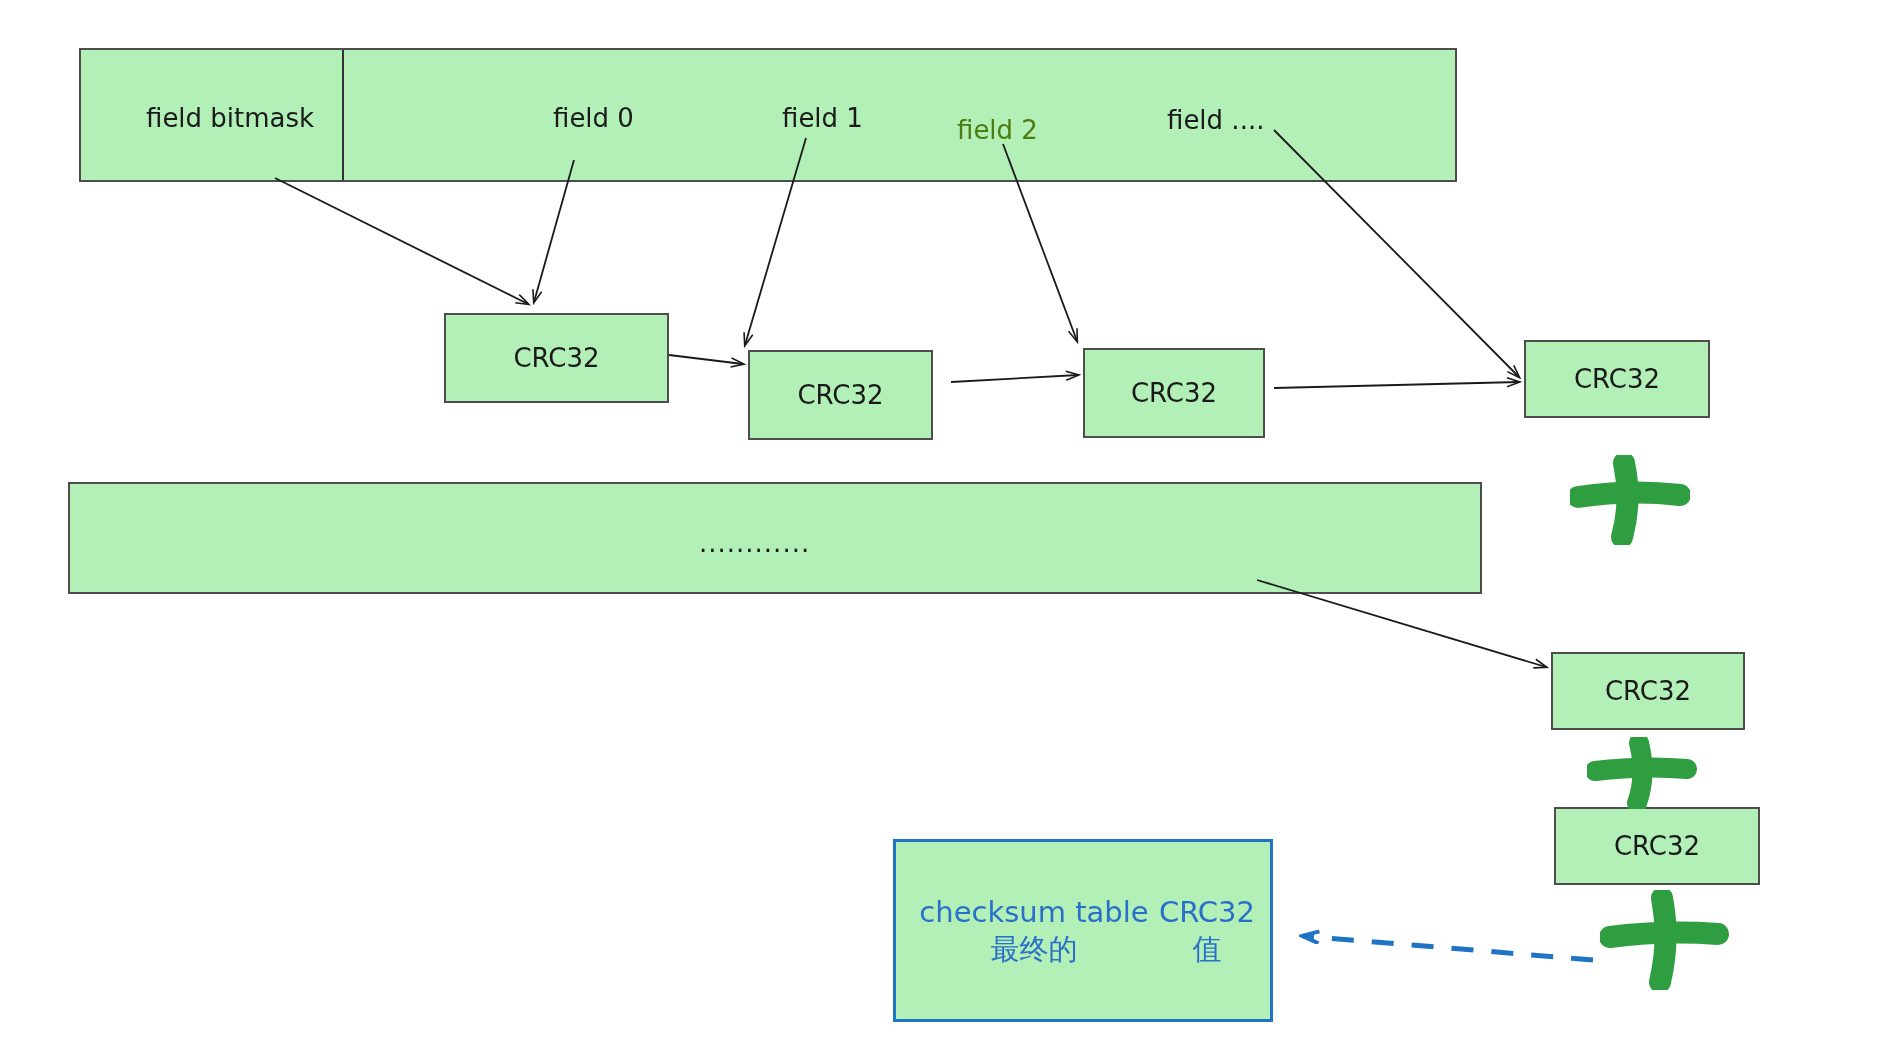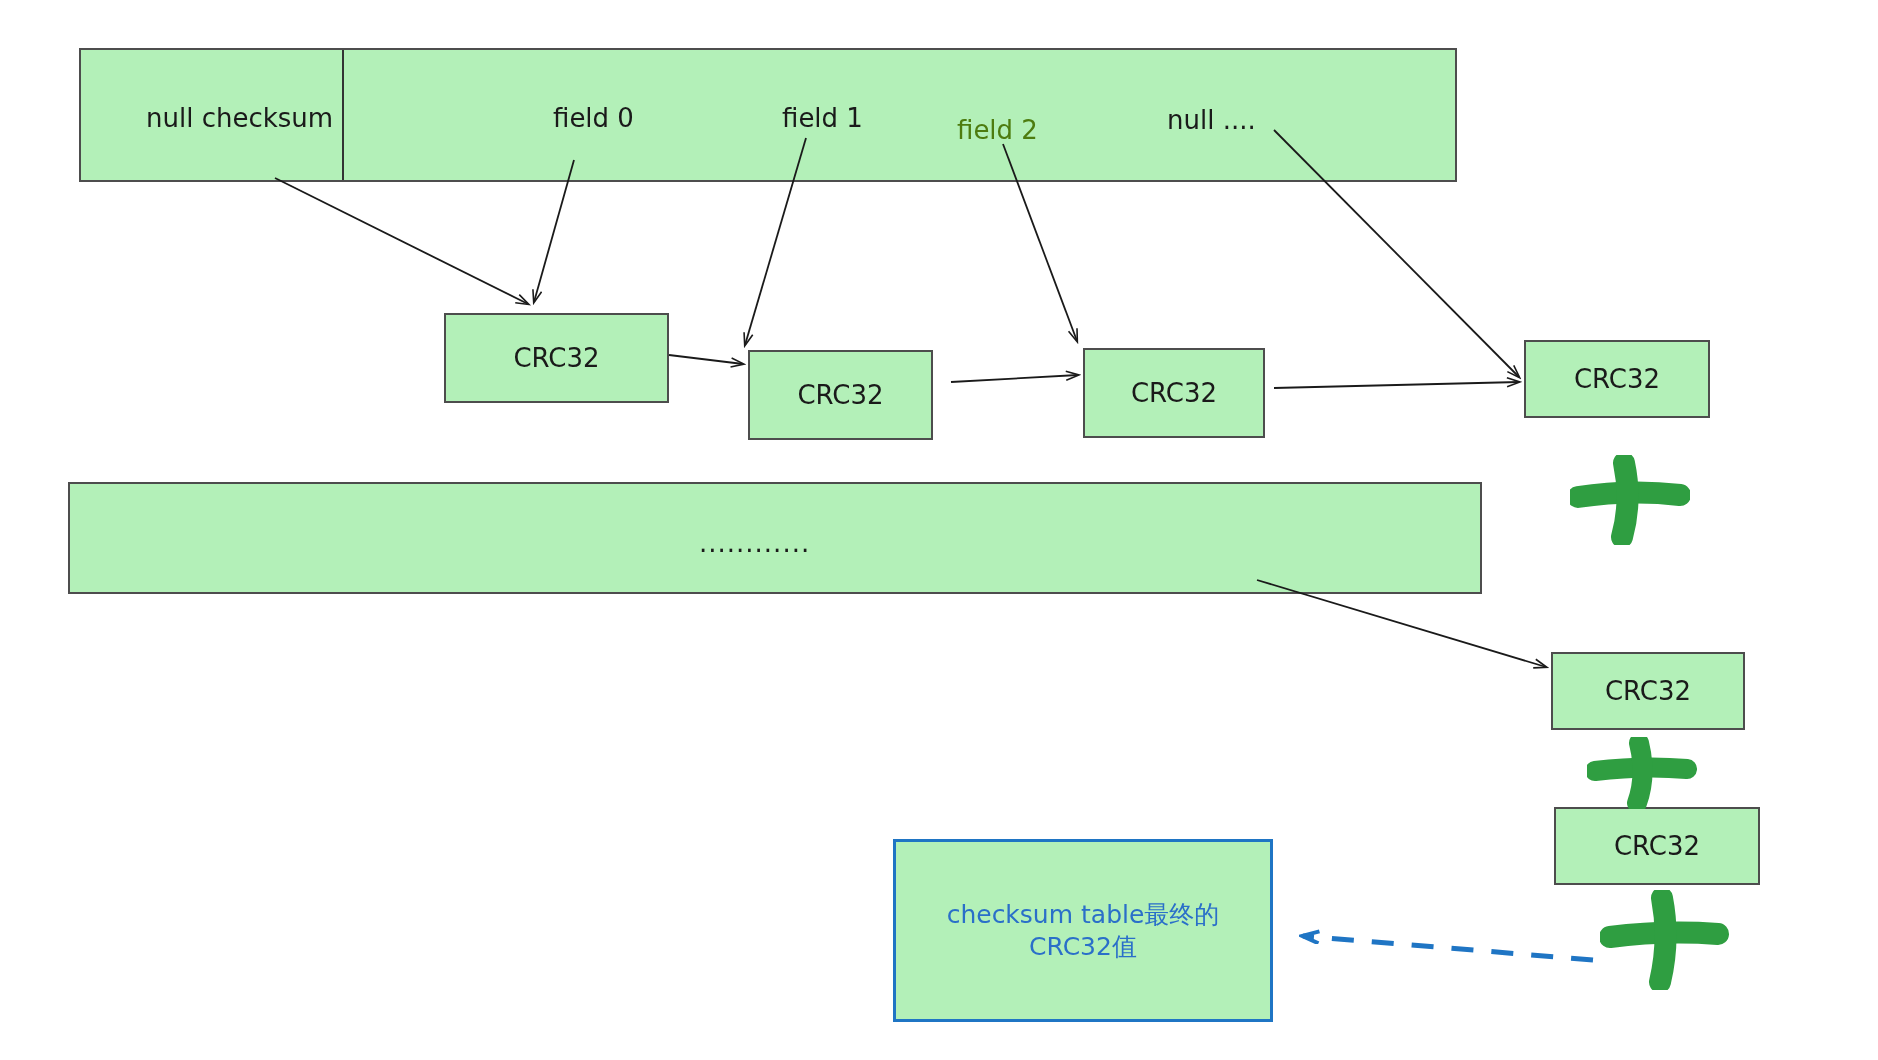--- a/index.html
+++ b/index.html
@@ -35,22 +35,21 @@
     font-size: 26px;
   }
   .divider {
     position: absolute;
     background: #333333;
     width: 2px;
   }
   .final-node {
     border: 3px solid #1f75c4;
     color: #2a6fc9;
-    font-size: 25px;
-    flex-direction: column;
+    font-size: 29px;
     padding: 0 14px;
   }
   .final-node span {
     display: block;
   }
   svg.overlay {
     position: absolute;
     left: 0;
     top: 0;
     width: 1878px;
@@ -69,25 +68,25 @@
 </style>
 </head>
 <body>
 
 <div id="canvas">
 
   <div class="node rowbar" style="left:79px; top:48px; width:1378px; height:134px; justify-content:flex-start; align-items:flex-start;">
   </div>
   <div class="divider" style="left:342px; top:50px; height:130px;"></div>
 
-  <div class="seg-label" style="position:absolute; left:146px; top:103px; font-size:26px; color:#1a1a1a;">null checksum</div>
+  <div class="seg-label" style="position:absolute; left:146px; top:103px; font-size:26px; color:#1a1a1a;">field bitmask</div>
   <div class="seg-label" style="position:absolute; left:553px; top:103px; font-size:26px; color:#1a1a1a;text-align:right;">field 0</div>
   <div class="seg-label" style="position:absolute; left:768px; top:103px; font-size:26px; color:#1a1a1a;margin-left:14px;">field 1</div>
   <div class="seg-label" style="position:absolute; left:957px; top:115px; font-size:26px; color:#4d7c0f;">field 2</div>
-  <div class="seg-label" style="position:absolute; left:1167px; top:105px; font-size:26px; color:#1a1a1a;">null ....</div>
+  <div class="seg-label" style="position:absolute; left:1167px; top:105px; font-size:26px; color:#1a1a1a;">field ....</div>
 
   <div class="node" style="left:444px; top:313px; width:225px; height:90px;">
     <span>CRC32</span>
   </div>
   <div class="node" style="left:748px; top:350px; width:185px; height:90px;">
     <span>CRC32</span>
   </div>
   <div class="node" style="left:1083px; top:348px; width:182px; height:90px;">
     <span>CRC32</span>
   </div>

